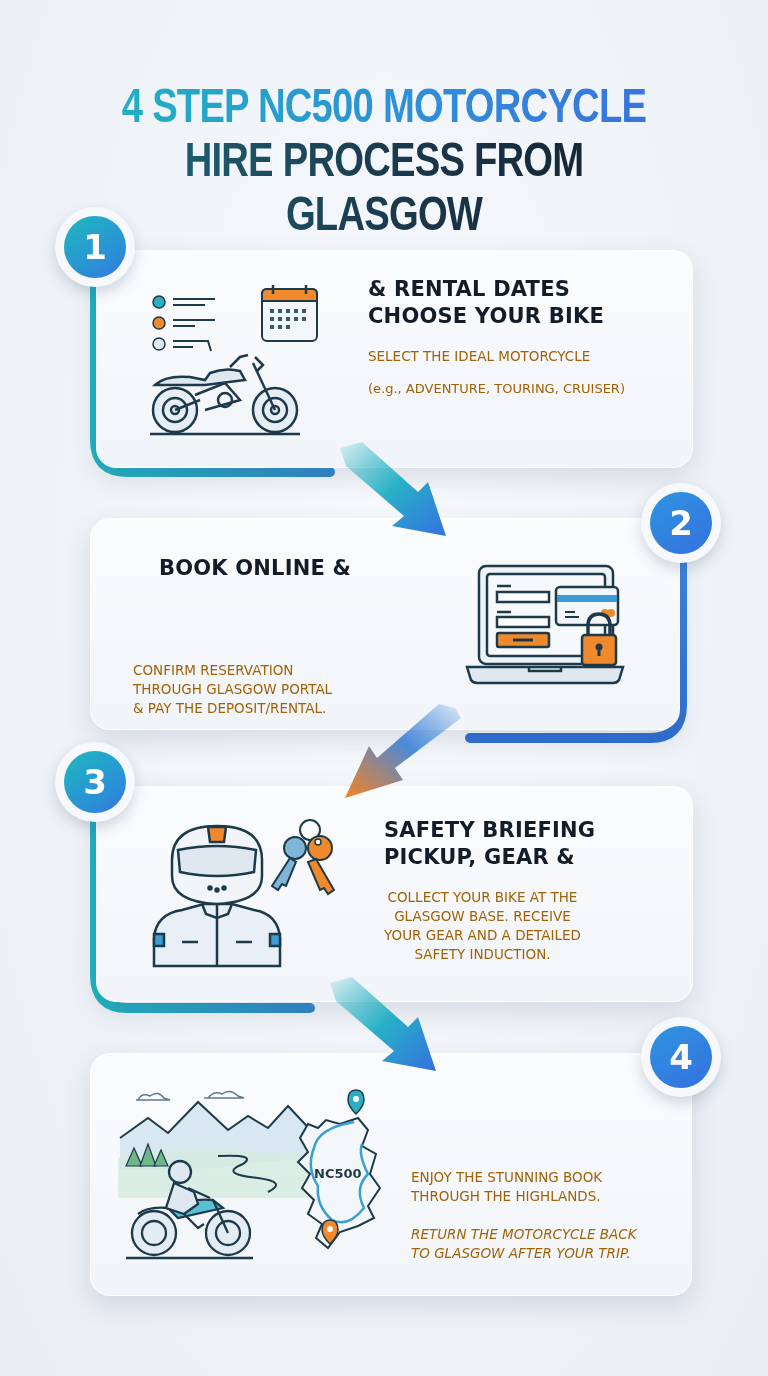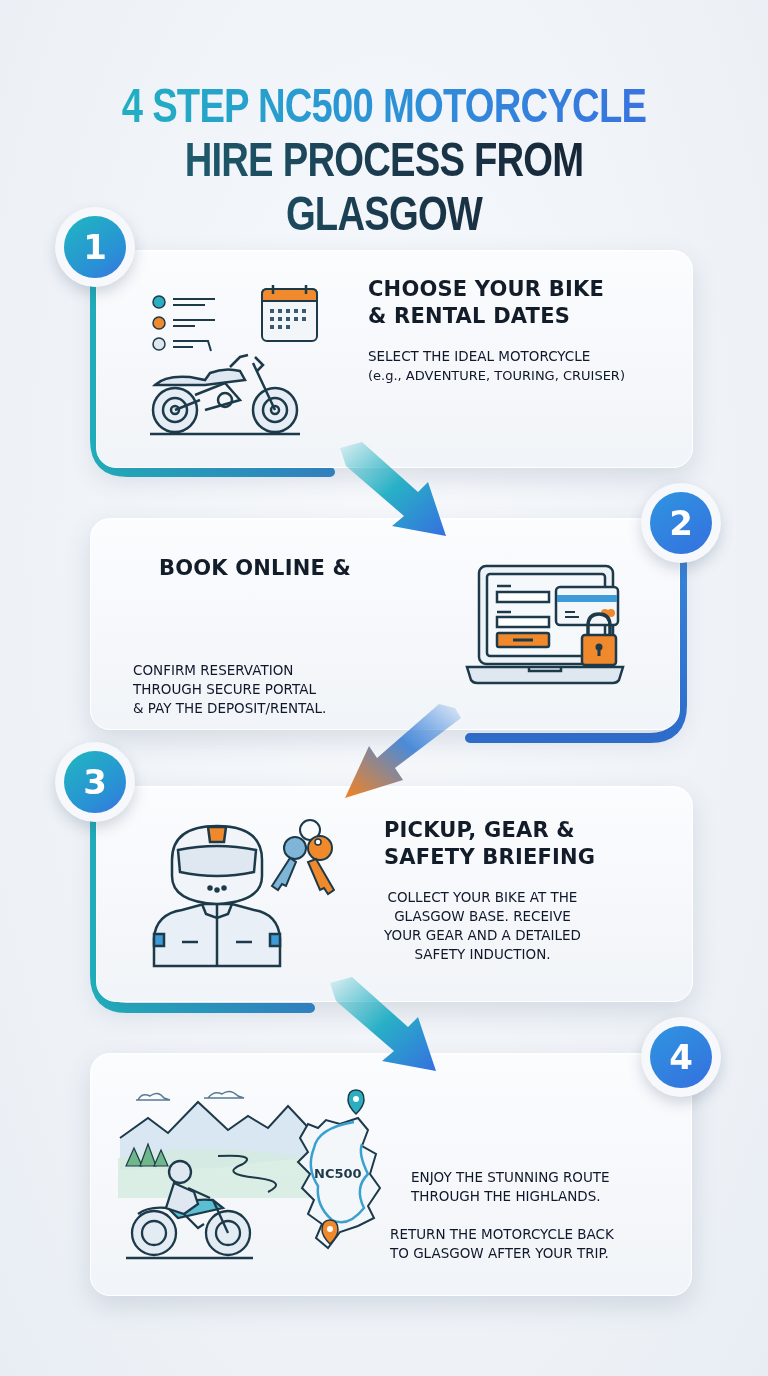--- a/index.html
+++ b/index.html
@@ -44,21 +44,21 @@
     color: #ffffff; font-family: "DejaVu Sans", sans-serif; font-weight: 700; font-size: 34px;
   }
   .b-teal .inner { background: linear-gradient(145deg, #1fb8c0 0%, #2a8fd6 70%, #3a72e0 100%); }
   .b-blue .inner { background: linear-gradient(145deg, #2f95e0 0%, #3470df 100%); }
   .heading {
     position: absolute; font-family: "DejaVu Sans", sans-serif; font-weight: 700;
     font-size: 21px; line-height: 27px; color: #131c29; letter-spacing: 0.2px;
   }
   .desc {
     position: absolute; font-family: "DejaVu Sans", sans-serif;
-    font-size: 13.5px; line-height: 19px; color: #0f172a;
+    font-size: 13.5px; line-height: 19px; color: #a16207;
   }
   .desc div { white-space: nowrap; }
   .icon { position: absolute; }
   .arrow { position: absolute; }
 </style>
 </head>
 <body>
 
 <div class="title">
   <span class="l1">4 STEP NC500 MOTORCYCLE</span>
@@ -174,34 +174,34 @@
     <path d="M85 82 L95 72 L103 70"></path>
       <path d="M108 78 L130 125"></path>
       <path d="M110 72 L118 80 L112 86"></path>
     <path d="M50 110 L80 98 L95 115 L60 125"></path>
       <circle cx="80" cy="115" r="7"></circle>
     <path d="M30 125 L55 115"></path>
     <line x1="5" y1="149" x2="155" y2="149"></line>
   </g>
 </svg>
 <div class="heading" style="left:368px;top:276px;">
+  <div>&amp; RENTAL DATES</div>
   <div>CHOOSE YOUR BIKE</div>
-  <div>&amp; RENTAL DATES</div>
 </div>
 <div class="desc" style="left:368px;top:347px;">
   <div>SELECT THE IDEAL MOTORCYCLE</div>
-  <div style="margin-top:0;font-size:13px;">(e.g., ADVENTURE, TOURING, CRUISER)</div>
+  <div style="margin-top:13px;font-size:13px;">(e.g., ADVENTURE, TOURING, CRUISER)</div>
 </div>
 
 <div class="heading" style="left:133px;top:555px;margin-left:26px;">
   <div>BOOK ONLINE &amp;</div>
 </div>
 <div class="desc" style="left:133px;top:625px;margin-top:36px;">
   <div>CONFIRM RESERVATION</div>
-  <div>THROUGH SECURE PORTAL</div>
+  <div>THROUGH GLASGOW PORTAL</div>
   <div>&amp; PAY THE DEPOSIT/RENTAL.</div>
 </div>
 <svg class="icon" style="left:465px;top:562px;" width="160" height="125" viewBox="0 0 160 125">
   <g fill="none" stroke="#1d3a4a" stroke-width="2.5">
     <rect x="14" y="4" width="134" height="98" rx="7" fill="#eef3f8"></rect>
     <rect x="22" y="12" width="118" height="82" rx="3" fill="#f6f9fc"></rect>
     <path d="M2 105 L158 105 L154 118 Q152 121 148 121 L12 121 Q8 121 6 118 Z" fill="#dfe8f1"></path>
     <path d="M64 105 L64 109 L96 109 L96 105"></path>
     <line x1="32" y1="24" x2="46" y2="24"></line>
     <rect x="32" y="30" width="52" height="10" fill="#ffffff"></rect>
@@ -245,22 +245,22 @@
   <g>
     <circle cx="160" cy="12" r="10" fill="none" stroke="#1d3a4a" stroke-width="2"></circle>
     <circle cx="145" cy="30" r="11" fill="#7fb6d8" stroke="#1d3a4a" stroke-width="2"></circle>
     <path d="M140 40 L122 68 L128 72 L132 66 L136 68 L146 44 Z" fill="#7fb6d8" stroke="#1d3a4a" stroke-width="2"></path>
     <circle cx="170" cy="30" r="12" fill="#f0892c" stroke="#1d3a4a" stroke-width="2"></circle>
     <circle cx="168" cy="24" r="3" fill="#ffffff" stroke="#1d3a4a" stroke-width="1.5"></circle>
     <path d="M166 41 L184 72 L178 76 L174 70 L170 72 L158 44 Z" fill="#f0892c" stroke="#1d3a4a" stroke-width="2"></path>
   </g>
 </svg>
 <div class="heading" style="left:384px;top:817px;">
+  <div>SAFETY BRIEFING</div>
   <div>PICKUP, GEAR &amp;</div>
-  <div>SAFETY BRIEFING</div>
 </div>
 <div class="desc" style="left:384px;top:888px;text-align:center;">
   <div>COLLECT YOUR BIKE AT THE</div>
   <div>GLASGOW BASE. RECEIVE</div>
   <div>YOUR GEAR AND A DETAILED</div>
   <div>SAFETY INDUCTION.</div>
 </div>
 
 <svg class="icon" style="left:118px;top:1088px;" width="270" height="175" viewBox="0 0 270 175">
   <g>
@@ -298,19 +298,19 @@
   <g>
     <path d="M230 12 Q230 2 238 2 Q246 2 246 12 Q246 18 238 26 Q230 18 230 12 Z" fill="#2aaec0" stroke="#1d3a4a" stroke-width="1.5"></path>
     <circle cx="238" cy="11" r="3" fill="#ffffff"></circle>
     <path d="M204 142 Q204 132 212 132 Q220 132 220 142 Q220 148 212 156 Q204 148 204 142 Z" fill="#f0892c" stroke="#1d3a4a" stroke-width="1.5"></path>
     <circle cx="212" cy="141" r="3" fill="#ffffff"></circle>
   </g>
 </svg>
 <div class="heading" style="left:411px;top:1098px;">
 </div>
 <div class="desc" style="left:411px;top:1168px;">
-  <div>ENJOY THE STUNNING ROUTE</div>
+  <div>ENJOY THE STUNNING BOOK</div>
   <div>THROUGH THE HIGHLANDS.</div>
 </div>
-<div class="desc" style="left:390px;top:1225px;">
+<div class="desc" style="left:411px;top:1225px;font-style:italic;">
   <div>RETURN THE MOTORCYCLE BACK</div>
   <div>TO GLASGOW AFTER YOUR TRIP.</div>
 </div>
 
 </body></html>

